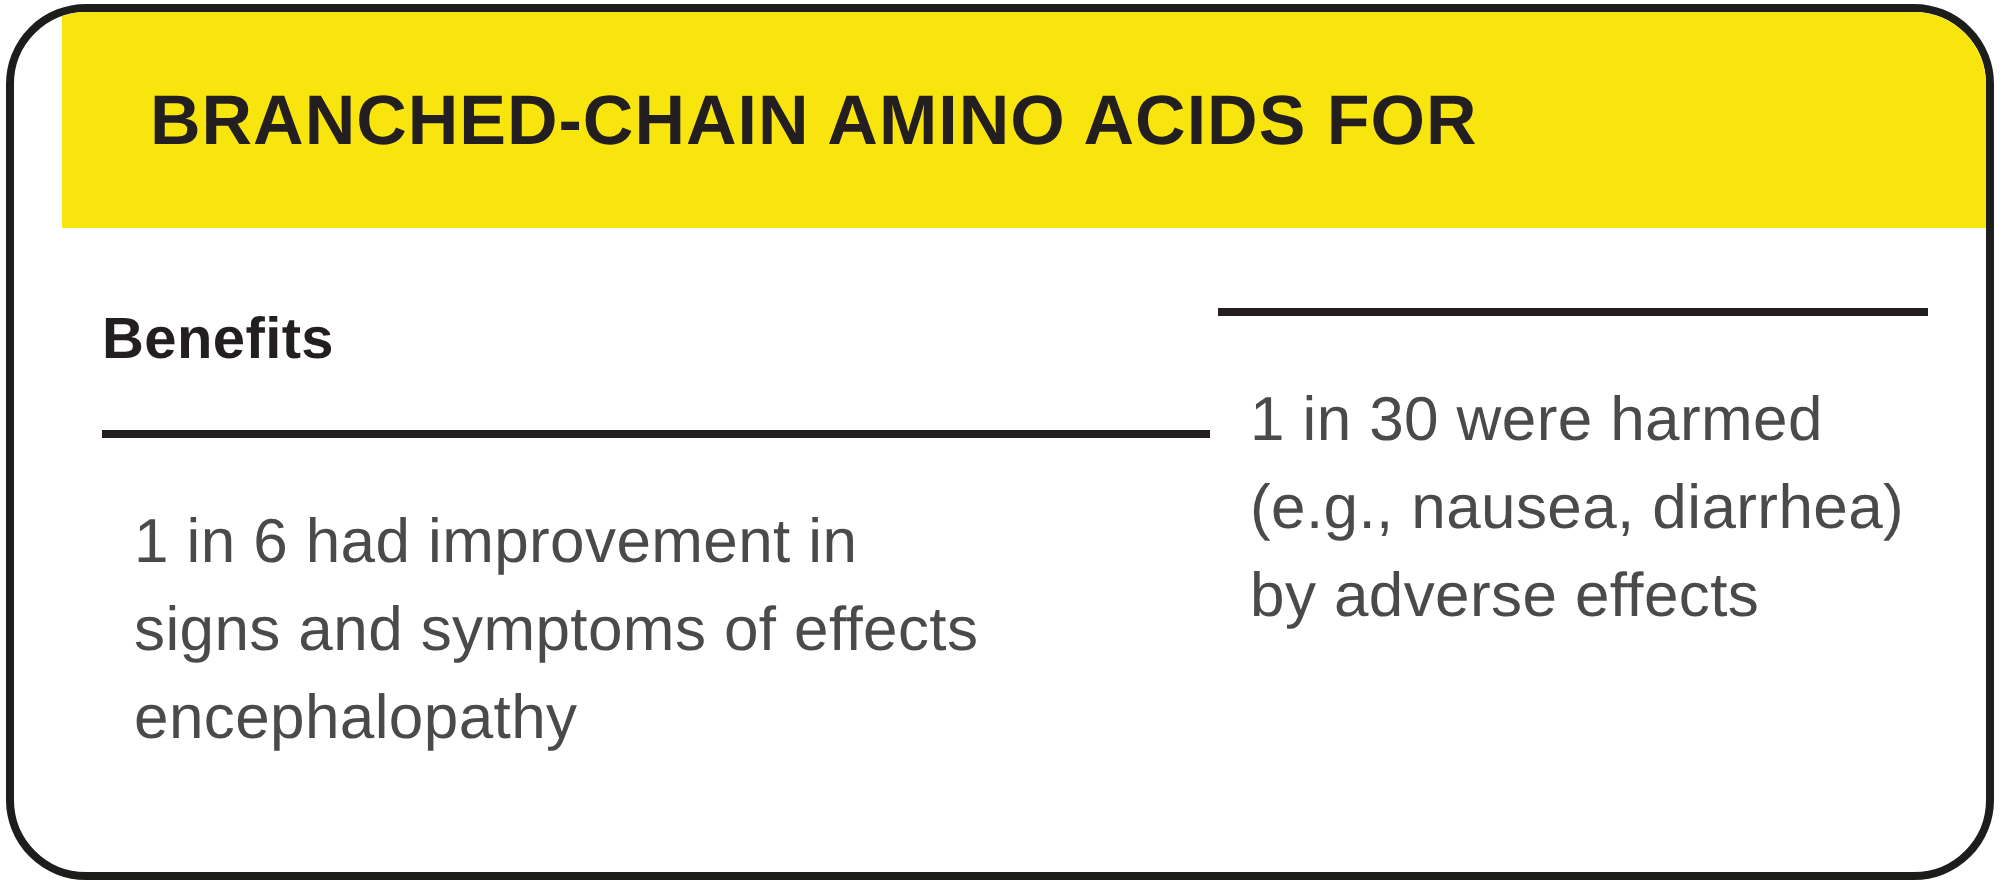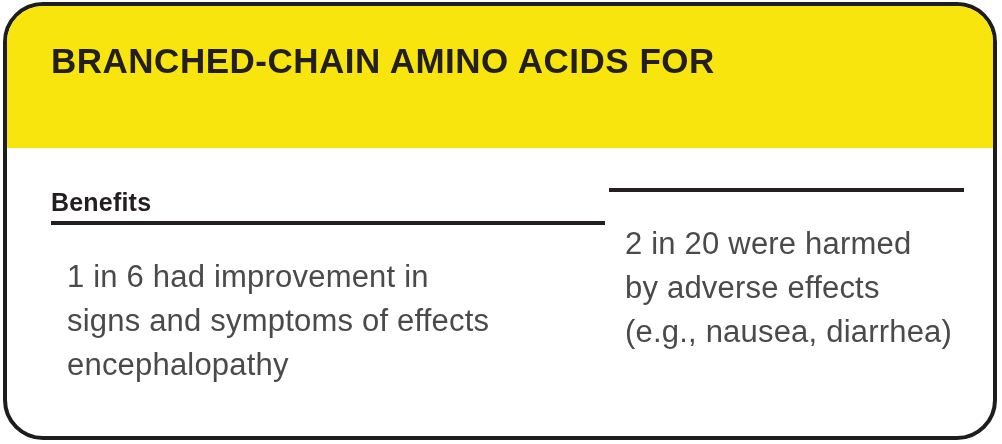--- a/index.html
+++ b/index.html
@@ -21,39 +21,40 @@
     position: absolute;
     left: 3px; top: 2px;
     width: 994px; height: 438px;
     background: #ffffff;
     border: 4px solid var(--border);
     border-radius: 40px;
     overflow: hidden;
   }
   .header-band {
     background: var(--header-bg);
-    height: 142px;
+    height: 108px;
     padding: 32px 40px 0 44px;
+    margin-left: 24px;
   }
   .page-title {
     font-weight: bold;
     font-size: 35px;
     line-height: 46px;
     letter-spacing: 0.5px;
     color: var(--heading-text);
   }
   .page-title .line { display: block; white-space: nowrap; }
   .columns {
     display: grid;
     grid-template-columns: 558px 1fr;
     padding: 40px 42px 0 44px;
   }
   .col h2 {
-    margin: 0 0 4px 0;
-    font-size: 25px;
+    margin: 0 0 28px 0;
+    font-size: 29px;
     font-weight: bold;
     letter-spacing: 0.2px;
     color: var(--heading-text);
   }
   .rule {
     border: 0;
     border-top: 4px solid var(--heading-text);
     margin: 0 4px 30px 0;
   }
   .col p {
@@ -86,21 +87,21 @@
         <p>
           <span class="line">1 in 6 had improvement in</span>
           <span class="line">signs and symptoms of effects</span>
           <span class="line">encephalopathy</span>
         </p>
       </div>
 
       <div class="col">
         <hr class="rule">
         <p>
-          <span class="line">2 in 20 were harmed</span>
+          <span class="line">1 in 30 were harmed</span>
+          <span class="line">(e.g., nausea, diarrhea)</span>
           <span class="line">by adverse effects</span>
-          <span class="line">(e.g., nausea, diarrhea)</span>
         </p>
       </div>
 
     </div>
   </div>
 </div>
 
 </body></html>

